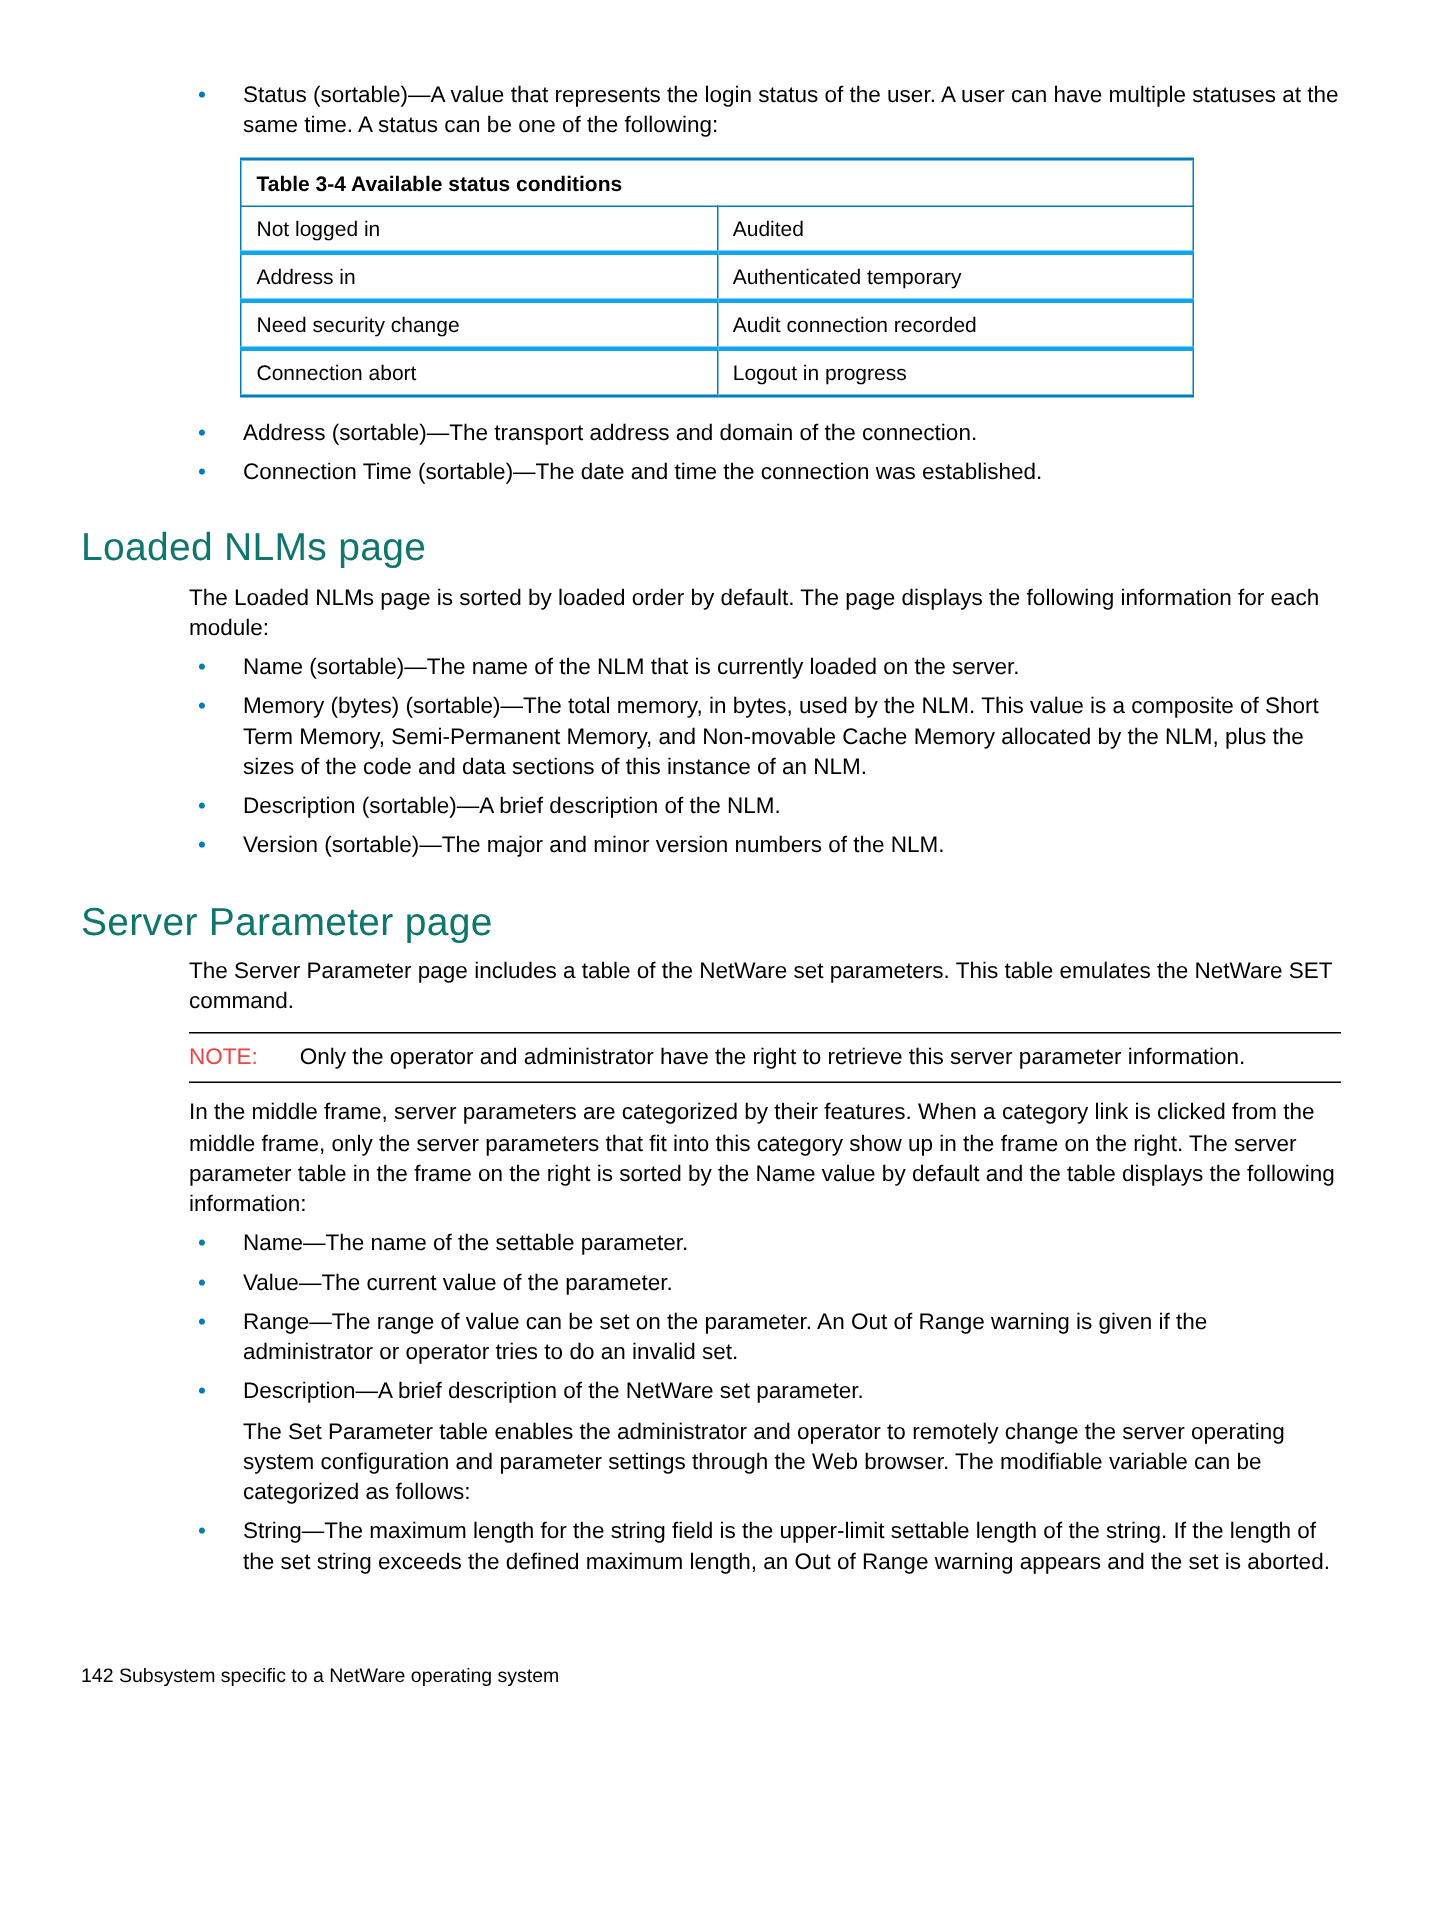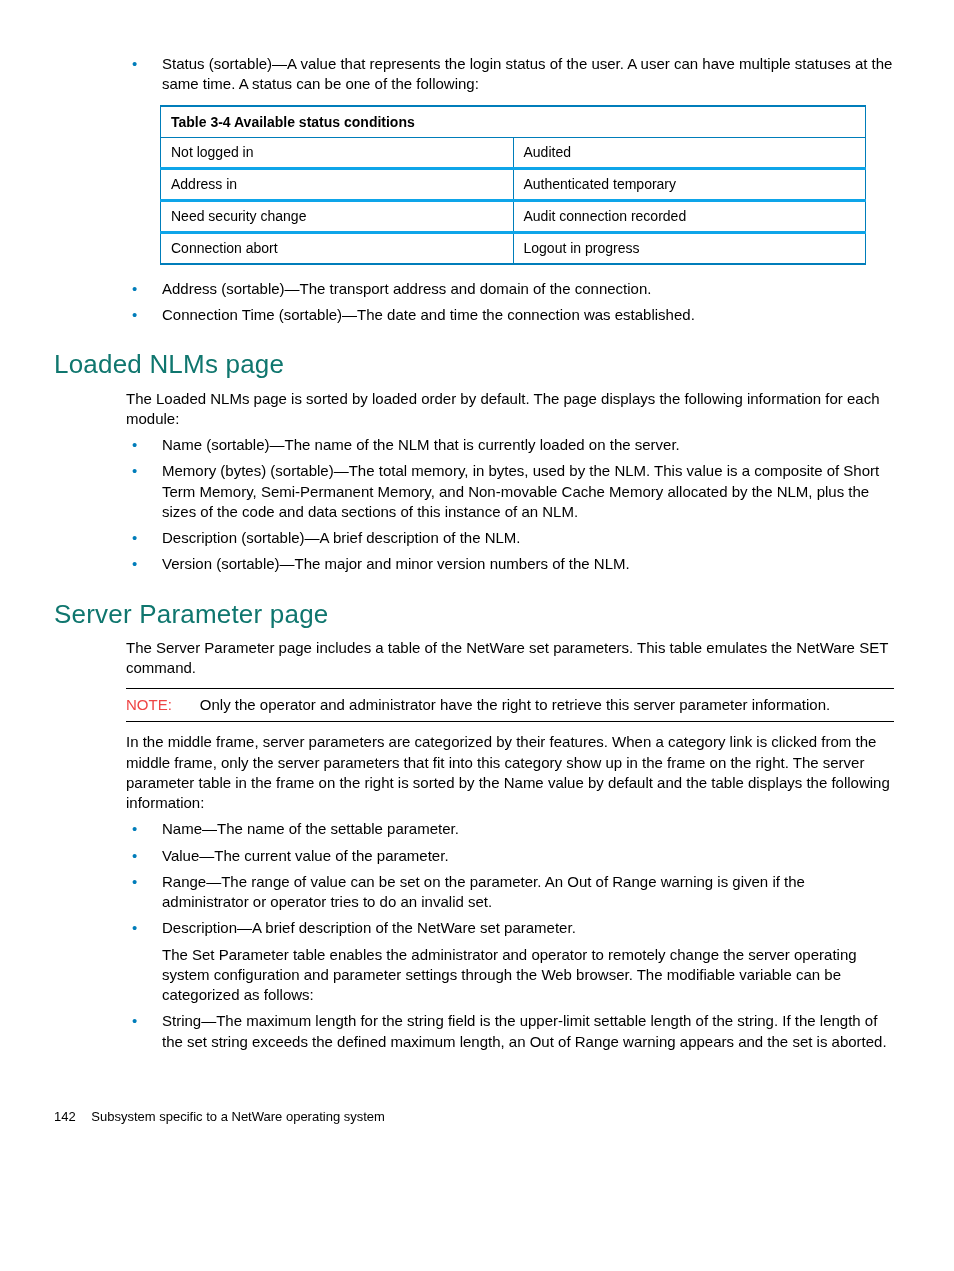--- a/index.html
+++ b/index.html
@@ -41,21 +41,21 @@
     color: #007dba;
     font-size: 15px;
   }
   ul.bullets > li .after {
     display:block;
     margin-top:6px;
   }
   table.status {
     border-collapse: collapse;
     margin: 10px 0 14px 106px;
-    width: 706px;
+    width: 636px;
     table-layout: fixed;
   }
   table.status th {
     text-align: left;
     font-weight: bold;
     font-size: 14px;
     padding: 6px 10px;
     border-top: 2px solid #007dba;
     border-bottom: 1px solid #007dba;
     border-left: 1px solid #007dba;
@@ -78,21 +78,21 @@
   .note-label {
     color: #ef4444;
     font-weight: normal;
     margin-right: 28px;
   }
   .footer {
     position: relative;
     margin-top: 56px;
     font-size: 13px;
   }
-  .footer .pagenum { display:inline-block; margin-right:12px;}
+  .footer .pagenum { display:inline-block; }
 </style>
 </head>
 <body>
 
 <ul class="bullets">
   <li><span>Status (sortable)—A value that represents the login status of the user. A user can have multiple statuses at the same time. A status can be one of the following:</span></li>
 </ul>
 
 <table class="status">
   <tbody>

